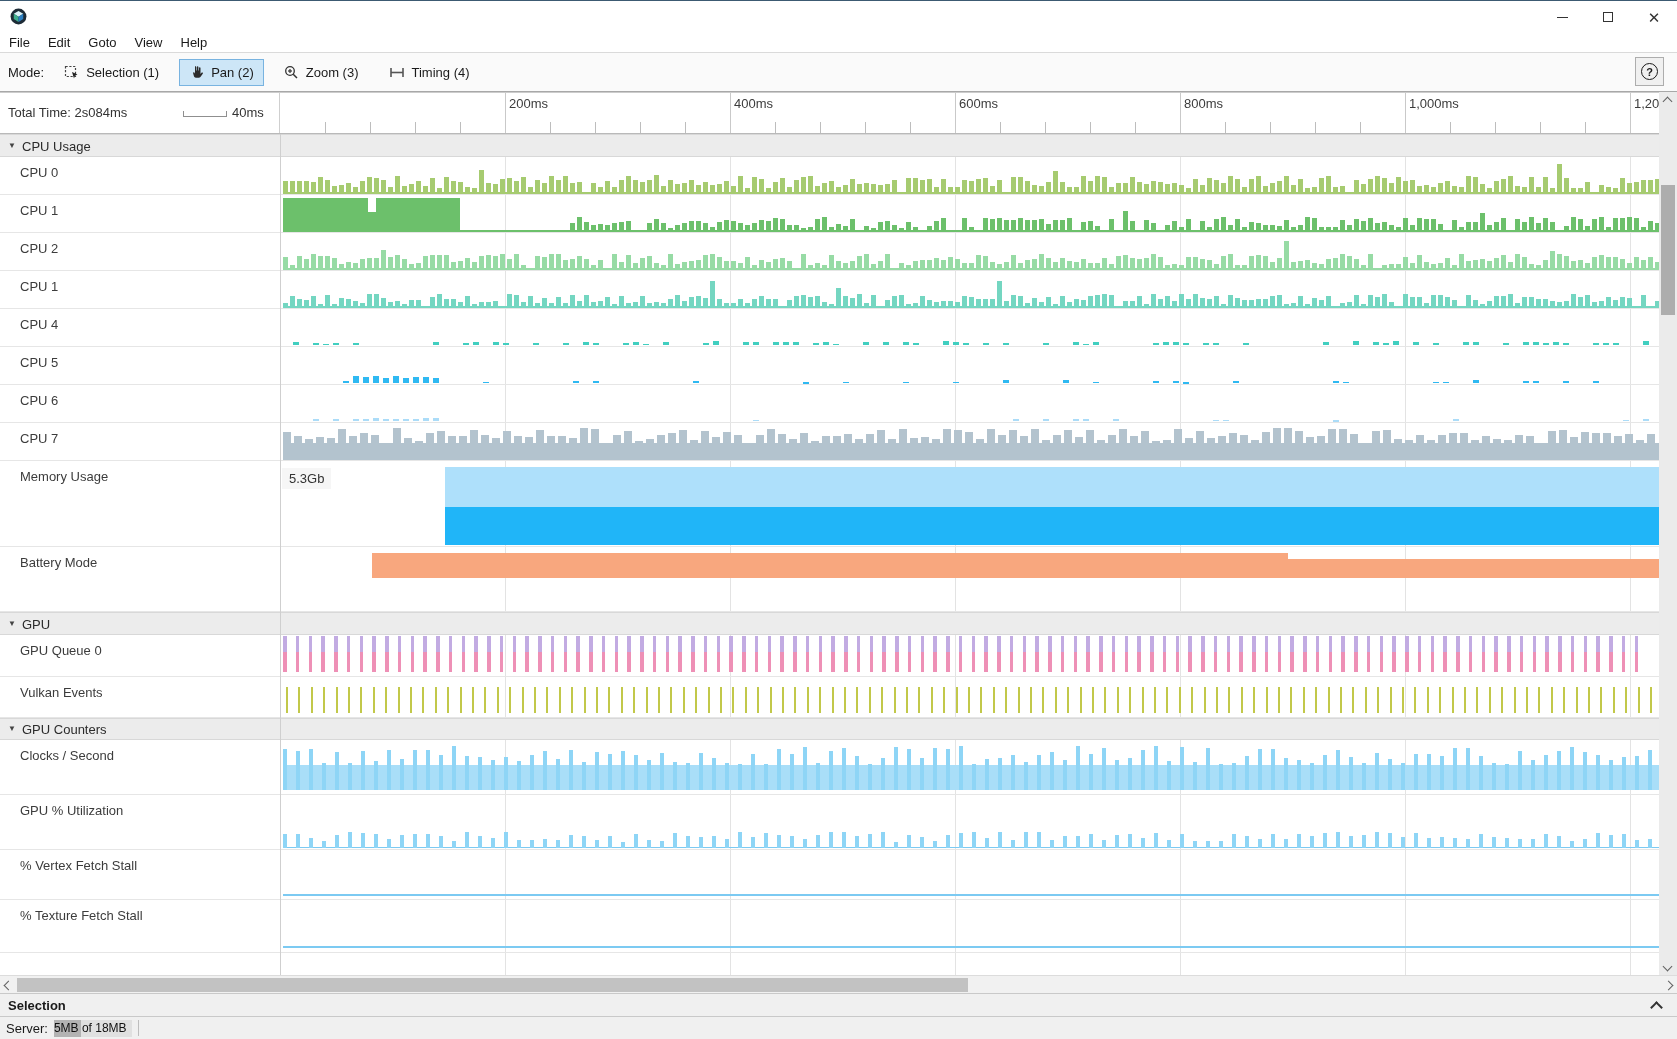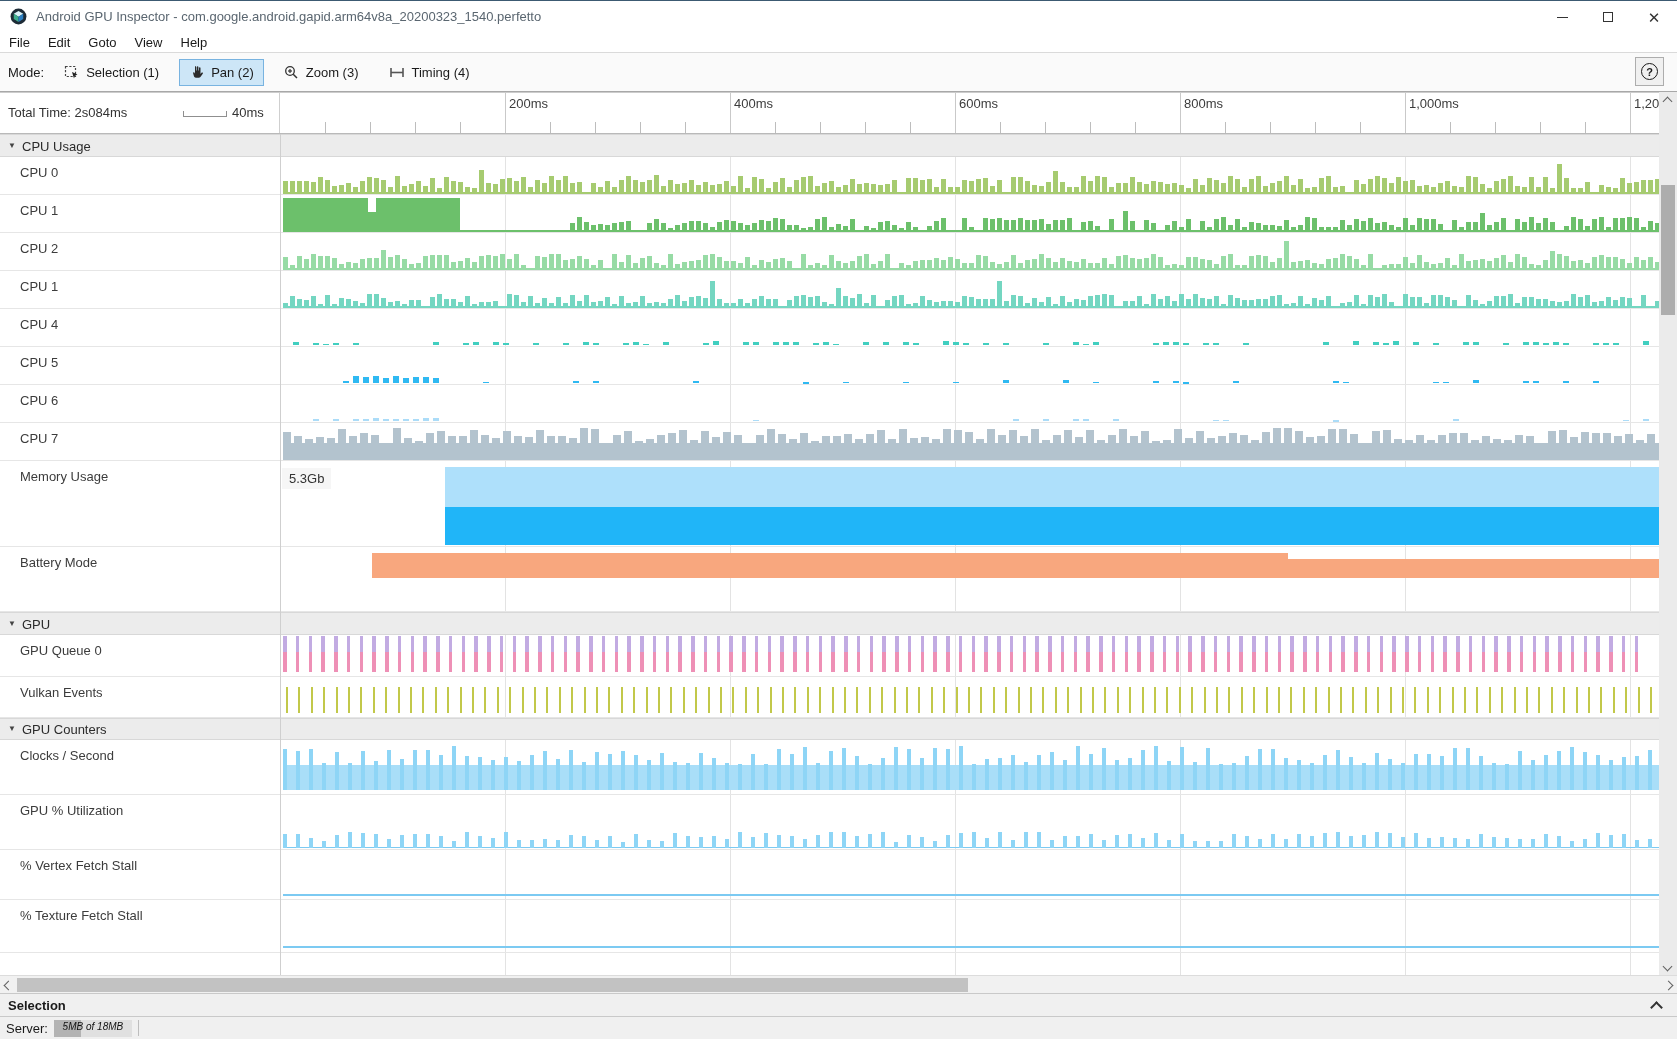--- a/index.html
+++ b/index.html
@@ -68,36 +68,35 @@
   .chev.right{transform:rotate(-45deg);}
 
   
   .selectionbar{position:absolute;top:993px;left:0;width:1677px;height:24px;background:#f0f0f0;border-top:1px solid #c9c9c9;border-bottom:1px solid #c9c9c9;}
   .seltitle{position:absolute;left:8px;top:4px;font-size:13px;font-weight:bold;color:#1a1a1a;}
   .selchev{position:absolute;right:16px;top:9px;width:9px;height:9px;border-right:2px solid #333;border-bottom:2px solid #333;transform:rotate(-135deg);}
   .statusbar{position:absolute;top:1017px;left:0;width:1677px;height:22px;background:#f0f0f0;display:flex;align-items:center;}
   .serverlabel{margin-left:6px;font-size:13px;color:#1a1a1a;}
   .progressbox{position:relative;margin-left:6px;width:78px;height:17px;background:#e0e0e0;overflow:hidden;}
   .progressfill{position:absolute;left:0;top:0;bottom:0;background:#b3b3b3;}
-  .progresstext{position:absolute;left:0;right:0;top:1px;text-align:center;font-size:10px;color:#111;font-style:italic;}
+  .progresstext{position:absolute;left:0;right:0;top:1px;text-align:left;font-size:12px;color:#111;}
   .statussep{margin-left:6px;width:1px;height:16px;background:#bdbdbd;}
 </style>
 </head>
 <body>
 
 <div class="app">
 
   <div class="titlebar">
     <svg class="appicon" viewBox="0 0 18 18">
       <circle cx="9" cy="9" r="8.4" fill="#1d2b36"></circle>
       <polygon points="9,3.2 14,6.2 9,9.2 4,6.2" fill="#d8f2f8"></polygon>
       <polygon points="4,6.2 9,9.2 9,14.8 4,11.6" fill="#3fae8c"></polygon>
       <polygon points="14,6.2 9,9.2 9,14.8 14,11.6" fill="#2b7fc2"></polygon>
     </svg>
-    <span class="apptitle">Android GPU Inspector - com.google.android.gapid.arm64v8a_20200323_1540.perfetto</span>
     <div class="wincontrols">
       <div class="winbtn">
           <div class="glyph-min"></div>
         </div>
       <div class="winbtn">
           <div class="glyph-max"></div>
         </div>
       <div class="winbtn">
           <span class="glyph-close">✕</span>
         </div>

